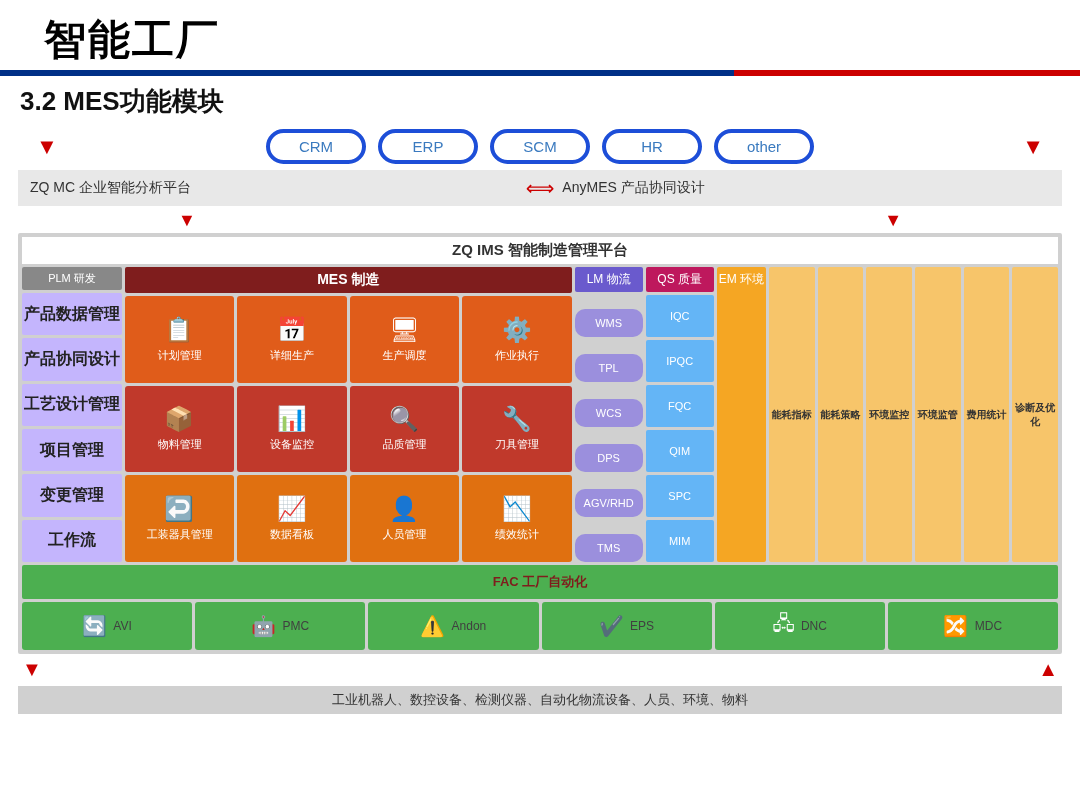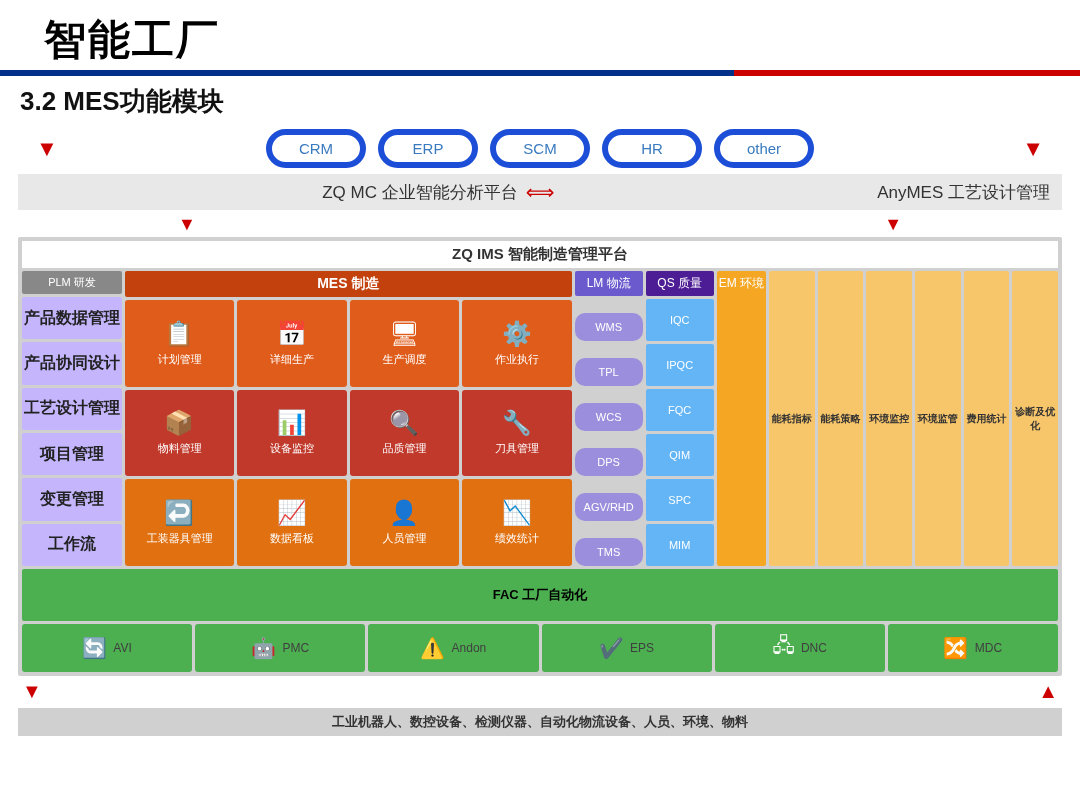--- a/index.html
+++ b/index.html
@@ -65,21 +65,21 @@
     
     .top-systems {
       display: flex;
       align-items: center;
       justify-content: center;
       gap: 12px;
       margin-bottom: 6px;
       position: relative;
     }
     .sys-box {
-      border: 6px solid #1d4ed8;
+      border: 4px solid #1d4ed8;
       border-radius: 20px;
       padding: 5px 22px;
       font-size: 15px;
       color: #3a7abf;
       background: #fff;
       text-align: center;
       min-width: 100px;
     }
     .arrow-red-down-left {
       position: absolute;
@@ -102,24 +102,24 @@
     .platform-row {
       display: flex;
       align-items: center;
       background: #e8e8e8;
       padding: 6px 12px;
       margin-bottom: 4px;
       gap: 8px;
       justify-content: space-between;
     }
     .platform-label {
-      font-size: 17px;
+      font-size: 14px;
       color: #333;
       flex: 1;
-      text-align: right;
+      text-align: left;
     }
     .platform-arrow {
       color: #cc0000;
       font-size: 20px;
     }
 
     
     .diagram {
       background: #d0d0d0;
       padding: 4px;
@@ -173,21 +173,21 @@
     }
 
     
     .mes-area {
       flex: 1;
       display: flex;
       flex-direction: column;
       gap: 3px;
     }
     .mes-header {
-      background: #c2410c;
+      background: #7f1d1d;
       color: #fff;
       font-size: 14px;
       font-weight: 700;
       text-align: center;
       padding: 4px 0;
       border-radius: 2px;
     }
     .mes-grid {
       display: grid;
       grid-template-columns: repeat(4, 1fr);
@@ -246,21 +246,21 @@
     }
 
     
     .qs-col {
       display: flex;
       flex-direction: column;
       gap: 3px;
       min-width: 68px;
     }
     .qs-header {
-      background: #4c1d95;
+      background: #be185d;
       color: #fff;
       font-size: 12px;
       text-align: center;
       padding: 4px 2px;
       border-radius: 2px;
     }
     .qs-item {
       background: #64b5f6;
       color: #fff;
       font-size: 11px;
@@ -297,25 +297,25 @@
       flex: 1;
       display: flex;
       align-items: center;
       justify-content: center;
       font-weight: bold;
     }
 
     
     .fac-bar {
       background: #4caf50;
-      color: #000000;
+      color: #7f1d1d;
       text-align: center;
       font-size: 13px;
       font-weight: 700;
-      padding: 17px 0;
+      padding: 8px 0;
       margin-top: 3px;
       border-radius: 2px;
     }
 
     
     .avi-row {
       display: flex;
       gap: 3px;
       margin-top: 3px;
     }
@@ -340,21 +340,20 @@
     }
 
     
     .bottom-bar {
       background: #d0d0d0;
       text-align: center;
       font-size: 13px;
       color: #333;
       padding: 5px 8px;
       margin-top: 3px;
-      font-weight: bold;
     }
   </style>
 </head>
 <body>
 
 <div class="header">
   <span class="header-title">智能工厂</span>
 </div>
 <div class="header-bar">
   <div class="header-bar-inner"></div>
@@ -371,21 +370,21 @@
     <div class="sys-box">ERP</div>
     <div class="sys-box">SCM</div>
     <div class="sys-box">HR</div>
     <div class="sys-box">other</div>
     <span class="arrow-red-down-right">▼</span>
   </div>
 
   <div class="platform-row">
     <span class="platform-label">ZQ MC 企业智能分析平台</span>
     <span class="platform-arrow">⟺</span>
-    <span class="platform-label">AnyMES 工艺设计管理</span>
+    <span class="platform-label">AnyMES 产品协同设计</span>
   </div>
 
   <div style="display:flex; justify-content:space-between; padding:0 160px; margin-bottom:2px;">
     <span style="color:#cc0000; font-size:18px;">▼</span>
     <span style="color:#cc0000; font-size:18px;">▼</span>
   </div>
 
   <div class="diagram">
     <div class="ims-header">ZQ IMS 智能制造管理平台</div>
 

